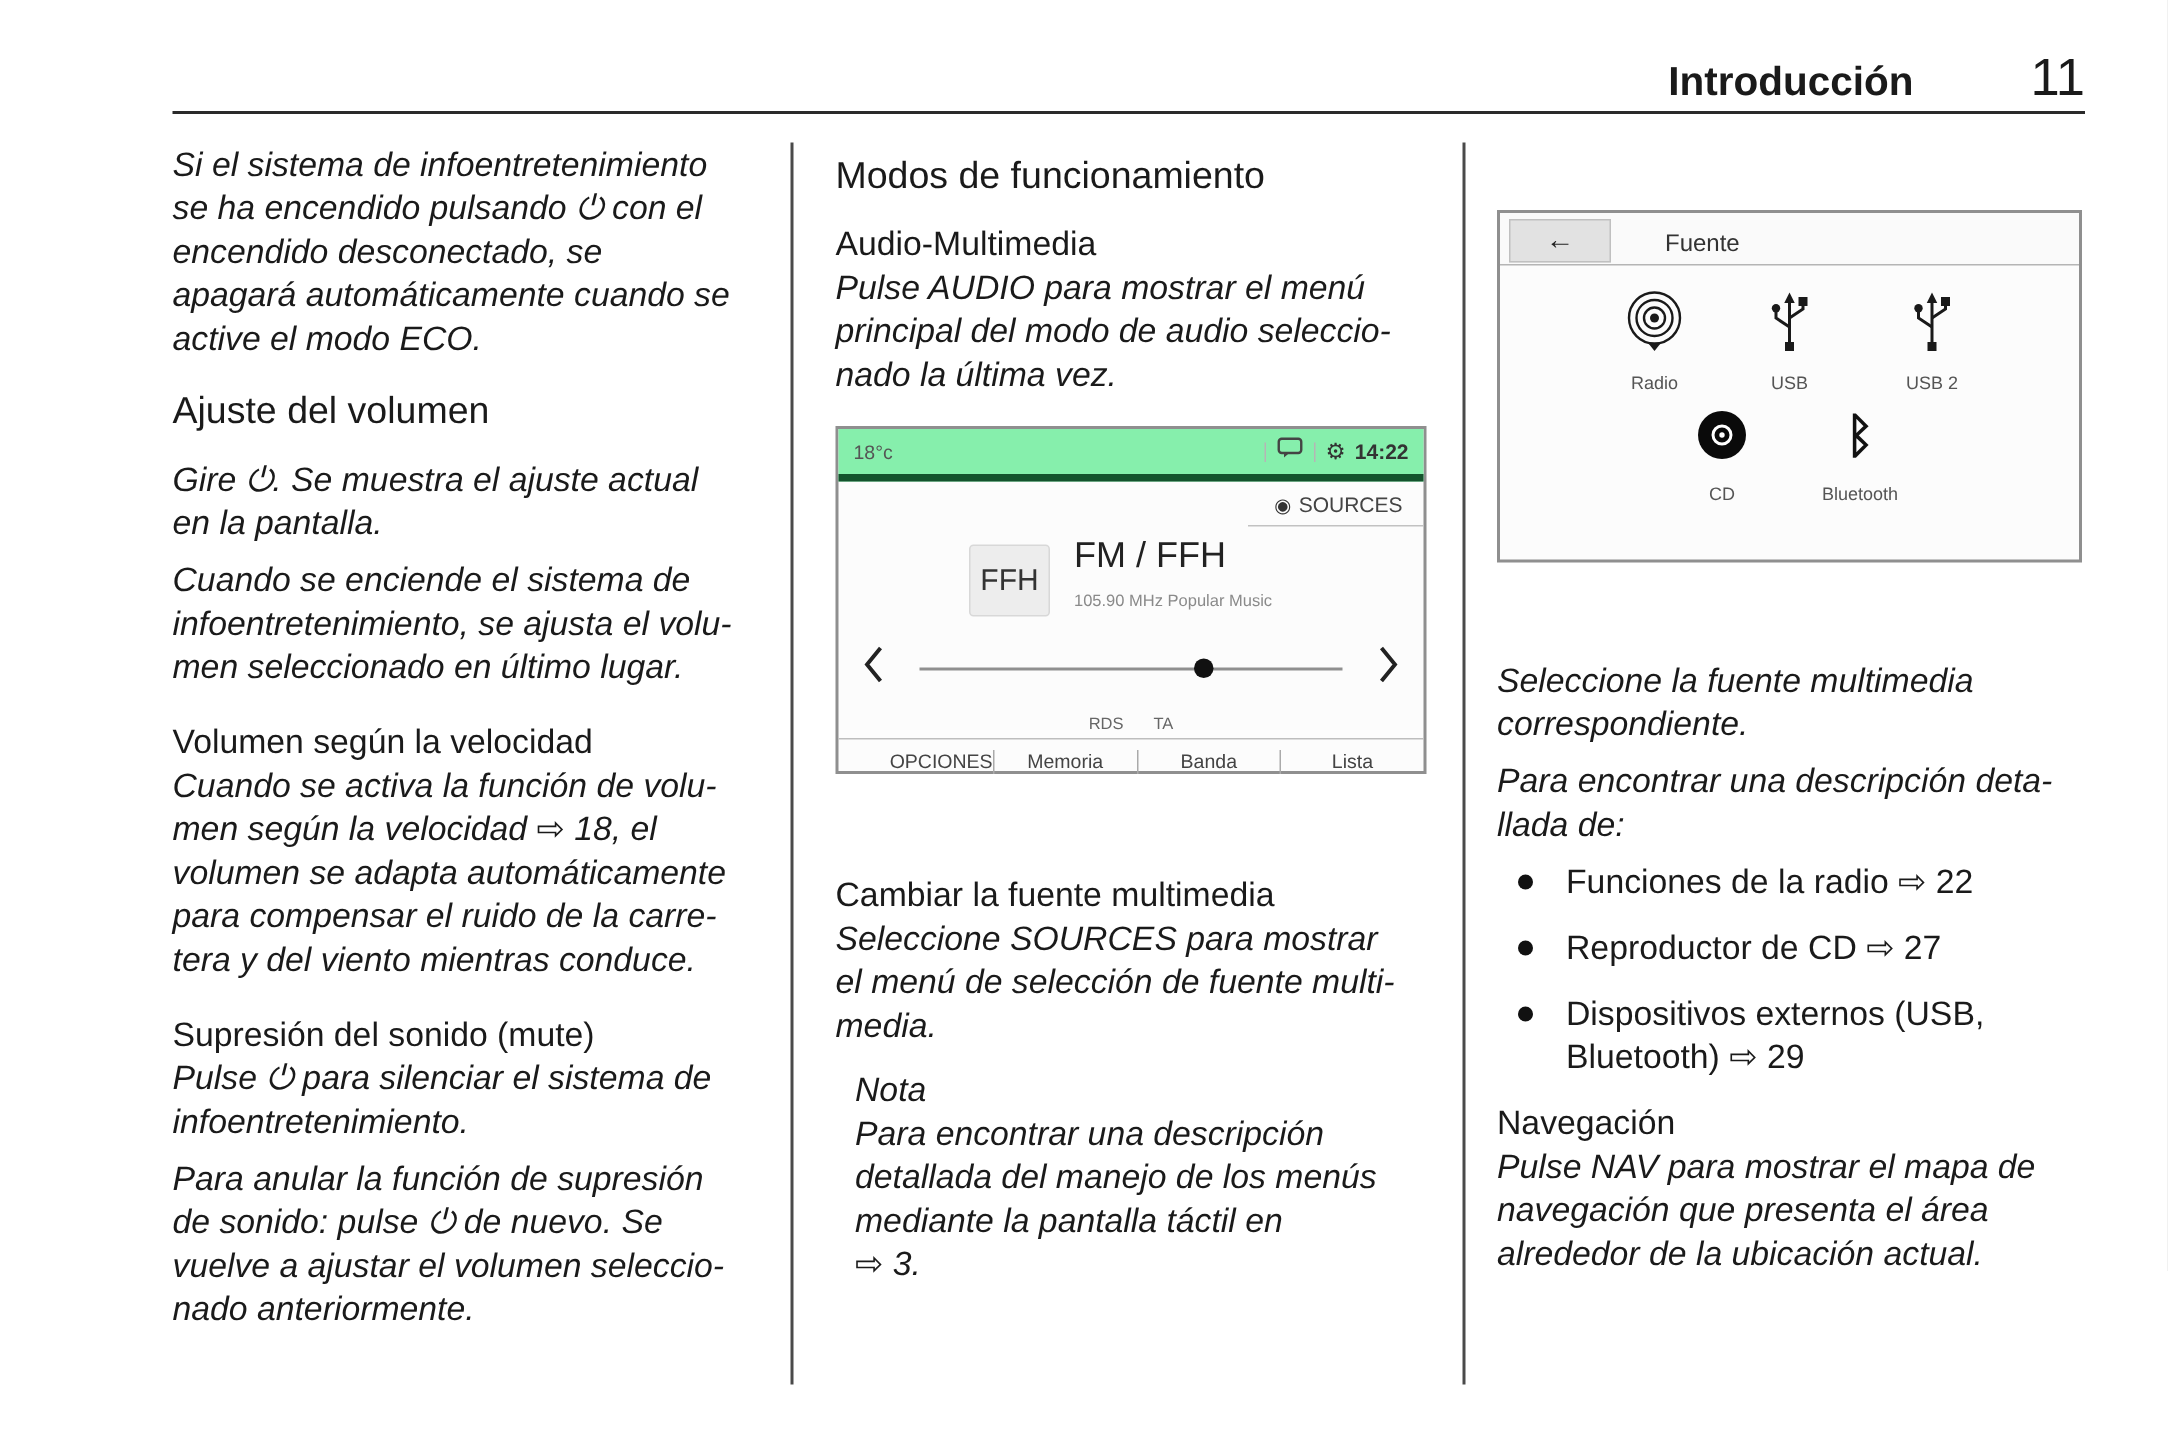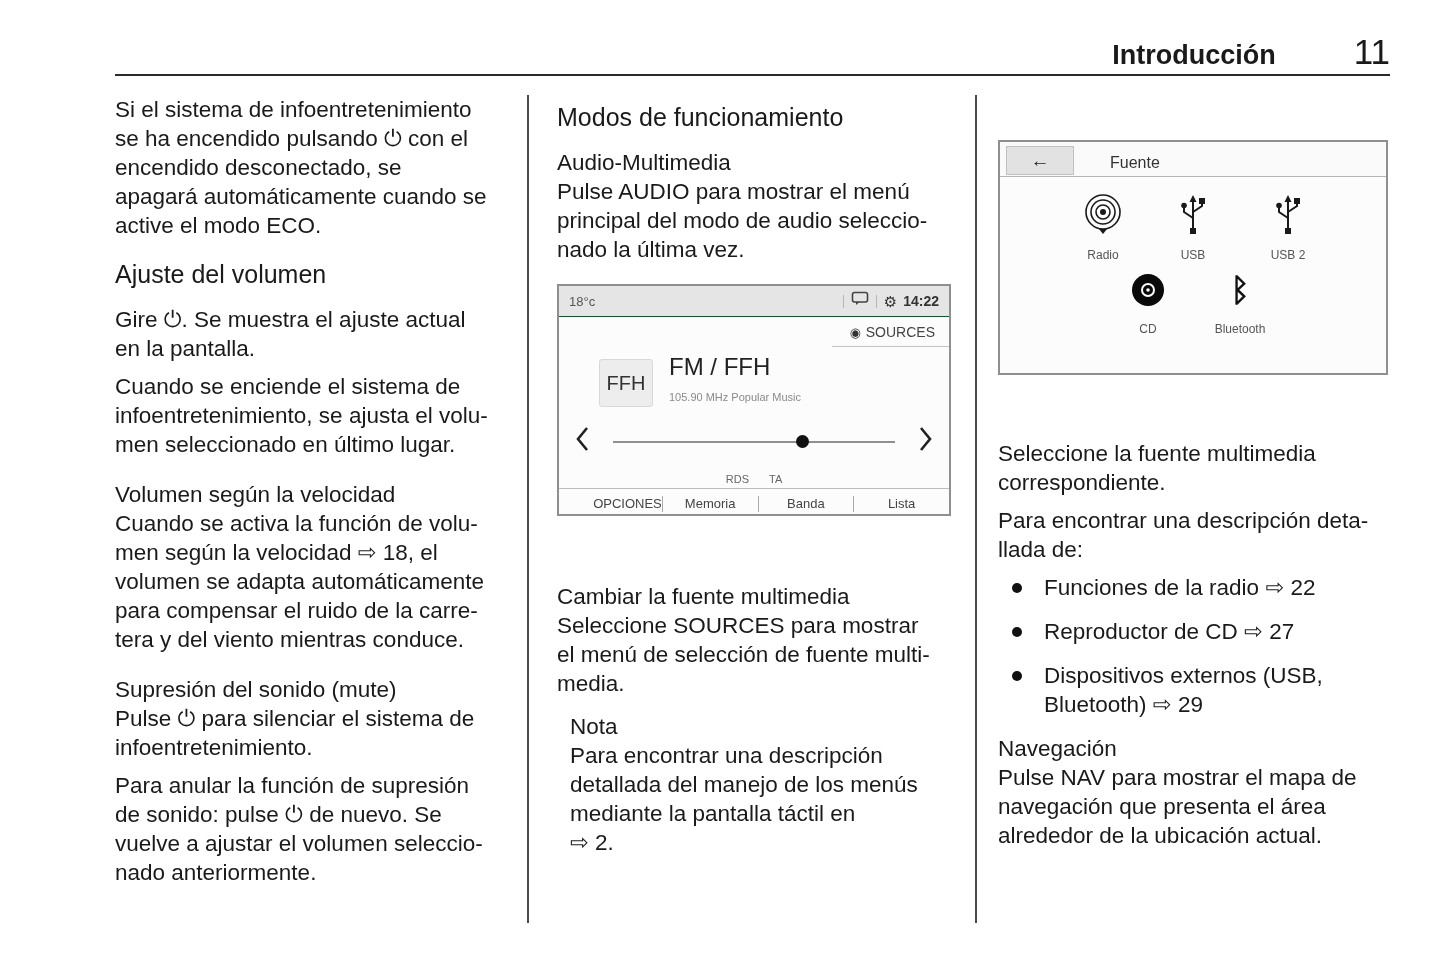--- a/index.html
+++ b/index.html
@@ -14,47 +14,47 @@
   .pagehead .num{font-size:35px;font-weight:400;}
   .headrule{position:absolute;left:115px;right:55px;top:74px;height:2px;background:#2a2a2a;}
   
   .col{position:absolute;top:95px;width:400px;font-size:22.5px;line-height:29px;}
   .col1{left:115px;}
   .col2{left:557px;}
   .col3{left:998px;}
   .coldiv{position:absolute;top:95px;width:2px;height:828px;background:#4a4a4a;}
   .coldiv.d1{left:527px;}
   .coldiv.d2{left:975px;}
-  p{margin:0 0 9px 0;white-space:pre-line;}
+  p{margin:0 0 9px 0;white-space:pre-line;font-style:italic;}
   .subhead{margin:21px 0 0 0;white-space:pre-line;}
   .subhead.first{margin-top:0;}
   .bighead{font-size:25px;line-height:34px;margin:17px 0 14px 0;font-weight:400;}
   .bighead.first{margin-top:5px;}
   .noteblock{margin:14px 0 0 13px;}
   .noteblock .notetitle{margin-bottom:0;}
   
   .bullets{margin:8px 0 0 0;}
   .bullet{display:flex;margin:0 0 15px 0;}
   .bullet .dot{flex:0 0 auto;width:10px;height:10px;border-radius:50%;background:#111;margin:10px 12px 0 14px;}
   .bullet .btext{white-space:pre-line;flex:1;margin-left:10px;}
   
   .screen{border:2px solid #8f8f8f;background:#fcfcfc;position:relative;box-sizing:border-box;}
   
   .radio{width:394px;height:232px;margin:20px 0 0 0;font-family:"Liberation Sans","DejaVu Sans",sans-serif;}
-  .r-status{height:30px;display:flex;align-items:center;padding:0 10px;background:#e5e5e5;border-bottom:1px solid #14532d;font-size:13px;color:#555;}
+  .r-status{height:30px;display:flex;align-items:center;padding:0 10px;background:#86efac;border-bottom:5px solid #14532d;font-size:13px;color:#555;}
   .r-temp{flex:0 0 auto;}
   .r-status .spacer{flex:1;}
   .vline{width:1px;height:13px;background:#b5b5b5;margin:0 7px;}
   .bubble-icon{display:inline-block;}
   .gear{font-size:15px;color:#333;line-height:1;}
   .r-time{font-size:14px;color:#333;margin-left:6px;font-weight:700;}
   .r-sources{height:30px;display:flex;align-items:center;justify-content:flex-end;padding-right:14px;font-size:14px;color:#444;position:relative;}
   .r-sources .src-icon{font-size:13px;margin-right:5px;color:#333;}
   .r-sources .srcline{position:absolute;right:0;bottom:0;width:30%;height:1px;background:#c2c2c2;}
-  .r-station{height:72px;display:flex;align-items:center;padding-left:40px;}
+  .r-station{height:72px;display:flex;align-items:center;padding-left:87px;}
   .r-badge{width:52px;height:46px;background:#ededed;border:1px solid #d8d8d8;border-radius:3px;
            display:flex;align-items:center;justify-content:center;font-size:20px;color:#333;}
   .r-stinfo{margin-left:16px;}
   .r-stname{font-size:24px;color:#222;line-height:26px;}
   .r-stfreq{font-size:11px;color:#8a8a8a;margin-top:3px;}
   .r-slider{height:46px;display:flex;align-items:center;padding:0 14px;}
   .chev{flex:0 0 auto;}
   .track{position:relative;flex:1;height:2px;background:#8f8f8f;margin:0 22px;}
   .knob{position:absolute;left:65%;top:-6px;width:13px;height:13px;border-radius:50%;background:#111;}
   .r-rds{height:23px;display:flex;justify-content:center;gap:20px;font-size:11px;color:#666;border-bottom:1px solid #bdbdbd;align-items:flex-start;}
@@ -184,21 +184,21 @@
     <div class="subhead" style="margin-top:66px">Cambiar la fuente multimedia</div>
     <p>Seleccione SOURCES para mostrar
 el menú de selección de fuente multi-
 media.</p>
 
     <div class="noteblock">
       <p class="notetitle">Nota</p>
       <p>Para encontrar una descripción
 detallada del manejo de los menús
 mediante la pantalla táctil en
-⇨ 2.</p>
+⇨ 3.</p>
     </div>
   </div>
 
   <div class="col col3">
 
     <div class="screen fuente">
       <div class="f-head">
         <div class="f-back">
           <span>←</span>
         </div>

